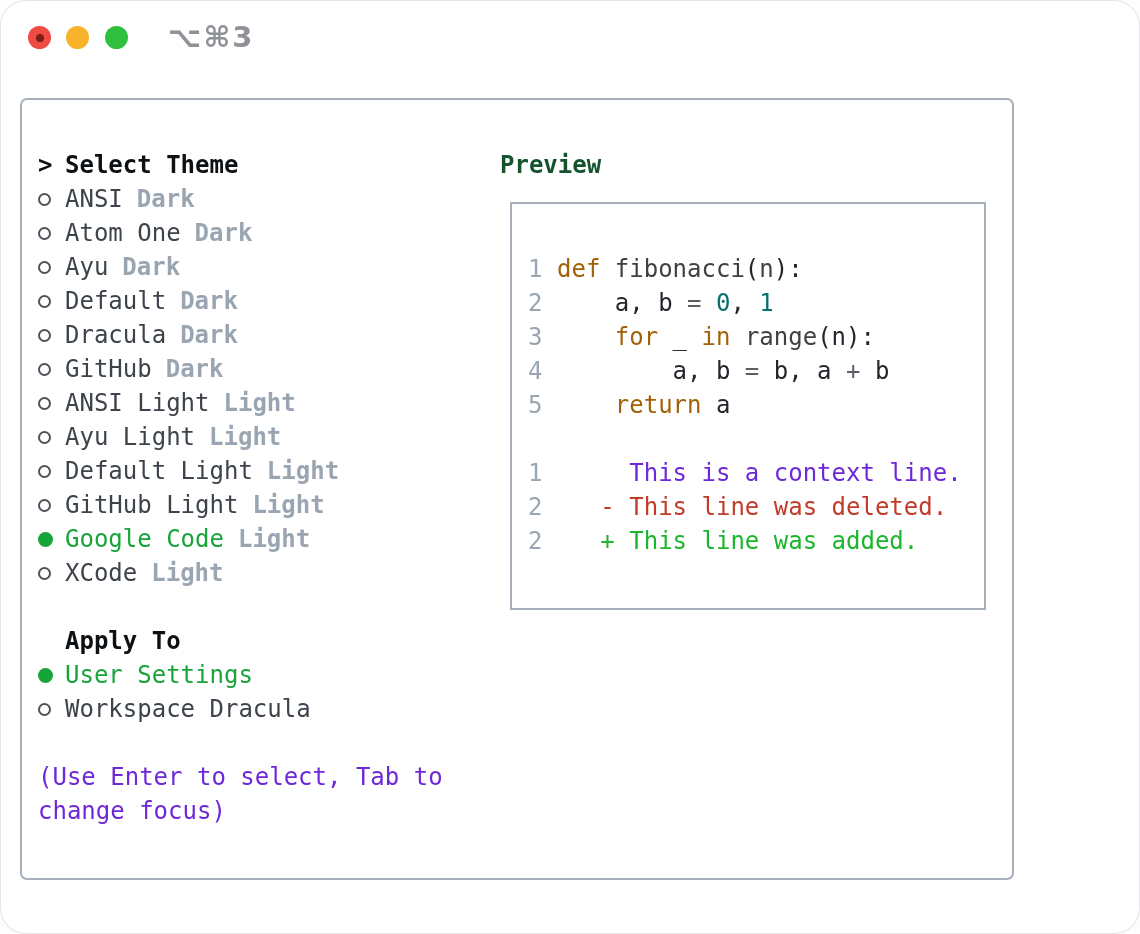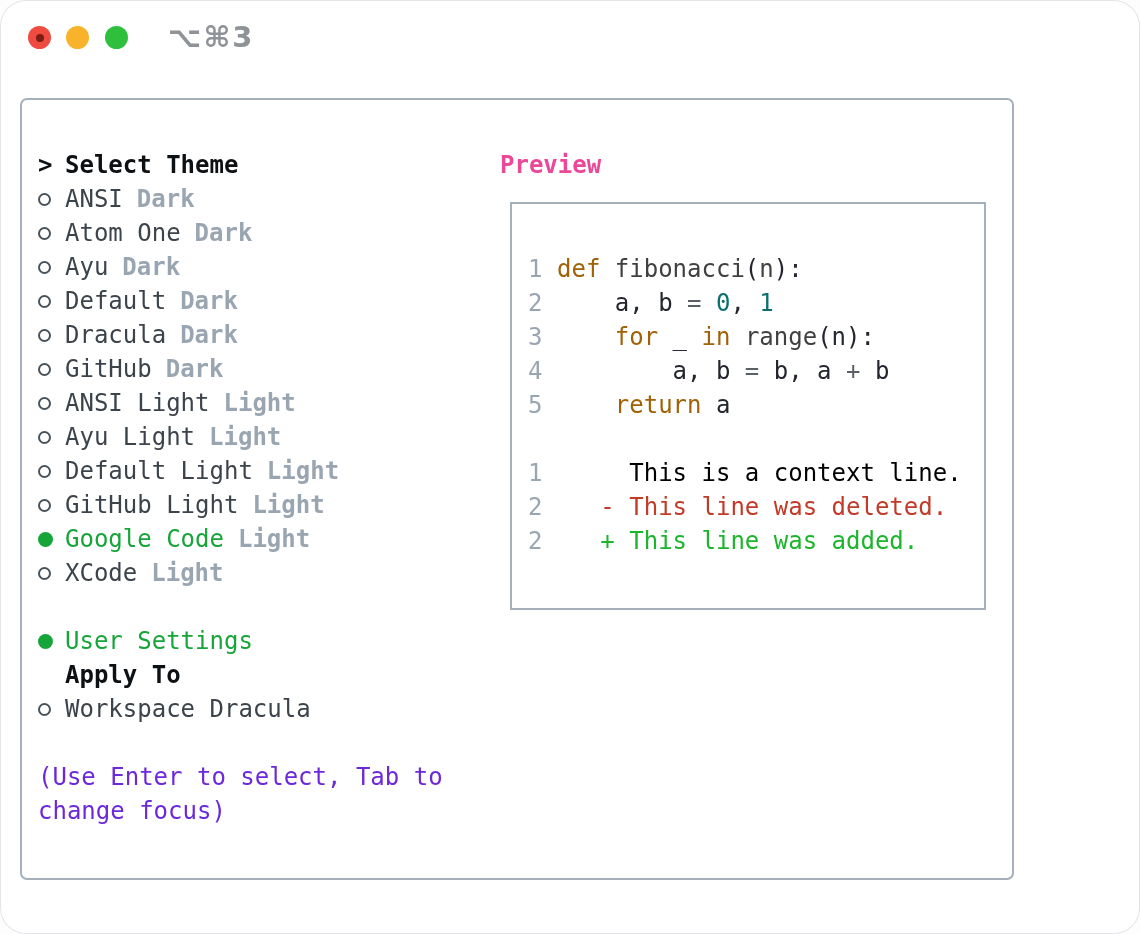--- a/index.html
+++ b/index.html
@@ -36,33 +36,33 @@
   .radio.filled { width:15px; height:15px; border:none; background:#17a53a; }
   .row .name { color:#3d434b; }
   .row .tag { color:#9aa5b2; margin-left:14px;font-weight:bold; }
   .row.selected .name { color:#17a53a; }
   .hdr { font-weight:bold; color:#0e1114; }
   .spacer { height:34px; }
   .help-line { height:34px; line-height:34px; color:#6d28d9; white-space:pre; }
 
   
   .preview-title { position:absolute; left:478px; top:48px; height:34px; line-height:34px;
-                   font-size:24px; font-weight:bold; color:#ec4899; }
+                   font-size:24px; font-weight:bold; color:#14532d; }
   .preview-box { position:absolute; left:488px; top:102px; width:476px; height:408px;
                  border:2.5px solid #a6b0ba; background:#ffffff;
                  padding:48px 0 0 16px; font-size:24px; }
   .cline { display:flex; height:34px; line-height:34px; white-space:pre; }
   .ln { width:29px; color:#9aa5b2; flex:0 0 auto; }
   .code, .dtext { white-space:pre; }
   .pl  { color:#23272d; }
   .kw  { color:#a16207; }
   .fn  { color:#404040; }
   .lit { color:#0b6f70; }
   .op  { color:#5b6066; }
-  .dtext.context { color:#000000; }
+  .dtext.context { color:#6d28d9; }
   .dtext.deleted { color:#c23a28; }
   .dtext.added   { color:#1cb52c; }
 </style>
 </head>
 <body>
 
 <div class="window">
 
   <div class="titlebar">
     <span class="tl red"></span>
@@ -147,31 +147,31 @@
       </div>
 
       <div class="row">
         <span class="icon-cell"><span class="radio"></span></span>
         <span class="name">XCode</span>
         <span class="tag">Light</span>
       </div>
 
       <div class="spacer"></div>
 
+      <div class="row">
+        <span class="icon-cell"></span>
+        <span class="hdr">Apply To</span>
+      </div>
+
       <div class="row selected">
         <span class="icon-cell"><span class="radio filled"></span></span>
         <span class="name">User Settings</span>
       </div>
 
       <div class="row">
-        <span class="icon-cell"></span>
-        <span class="hdr">Apply To</span>
-      </div>
-
-      <div class="row">
         <span class="icon-cell"><span class="radio"></span></span>
         <span class="name">Workspace Dracula</span>
       </div>
 
       <div class="spacer"></div>
 
       <div class="help-line">(Use Enter to select, Tab to</div>
       <div class="help-line">change focus)</div>
 
     </div>

